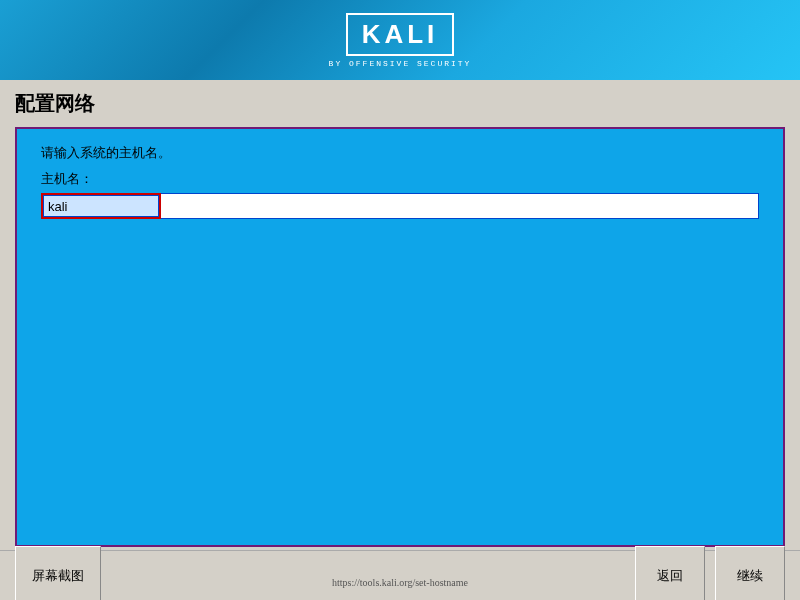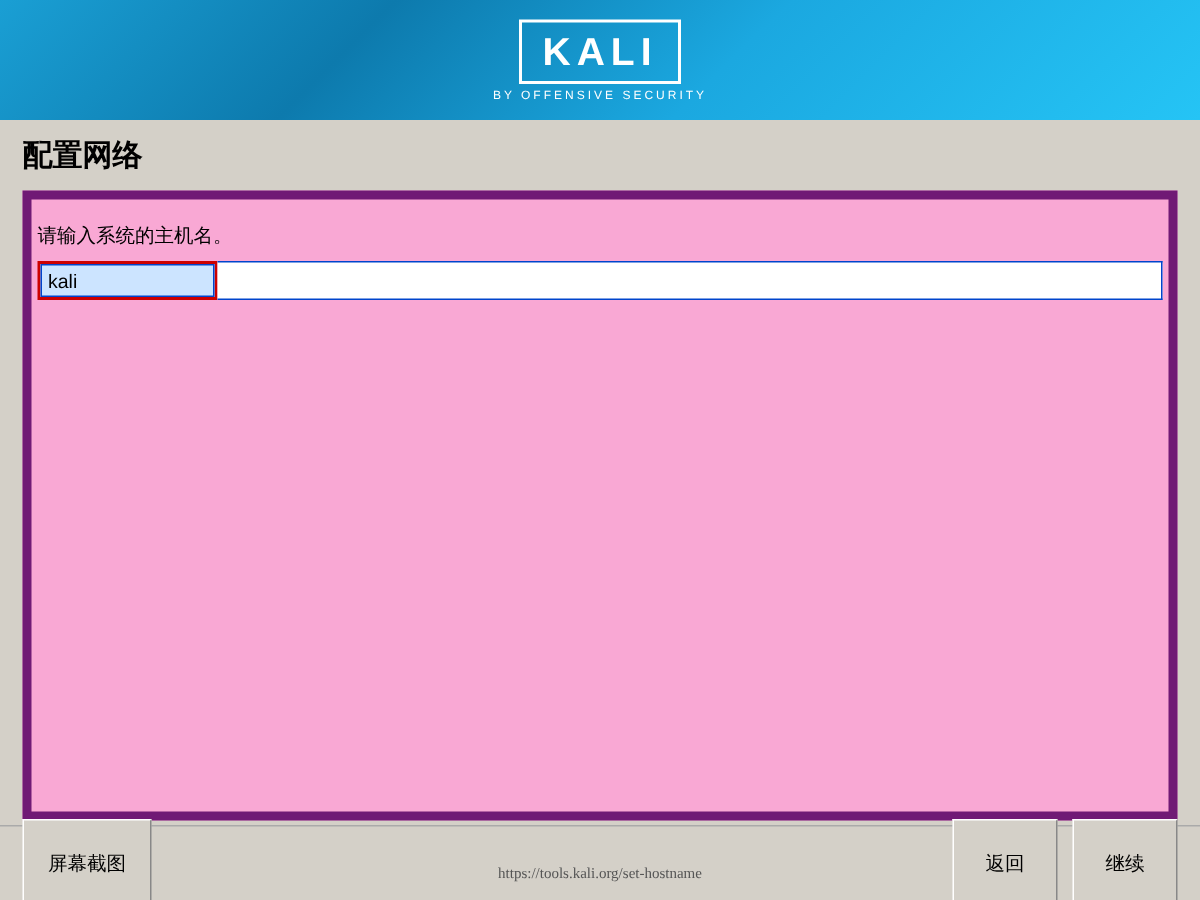--- a/index.html
+++ b/index.html
@@ -42,45 +42,45 @@
       font-size: 26px;
       font-weight: bold;
       letter-spacing: 4px;
       font-family: Arial, sans-serif;
     }
 
     .kali-sub-text {
       color: white;
       font-size: 8px;
       letter-spacing: 2px;
-      font-family: Liberation Sans, sans-serif;
+      font-family: Liberation Mono, monospace;
       text-transform: uppercase;
     }
 
     
     .main-content {
       background: #d4d0c8;
       width: 100%;
       height: calc(600px - 80px - 50px);
       padding: 10px 15px;
     }
 
     .section-title {
       font-size: 20px;
       font-weight: bold;
       color: #000;
       margin-bottom: 10px;
     }
 
     .content-box {
-      background: #f9a8d4;
-      border: 6px solid #701a75;
+      background: #0ea5e9;
+      border: 2px solid #701a75;
       width: 100%;
       height: calc(100% - 30px);
-      padding: 15px 4px;
+      padding: 15px 24px;
     }
 
     .instruction-text {
       color: #000;
       margin-bottom: 8px;
       font-size: 13px;
     }
 
     .description-text {
       color: #000;
@@ -185,20 +185,21 @@
     <span class="kali-sub-text">BY OFFENSIVE SECURITY</span>
   </div>
 </div>
 
 <div class="main-content">
   <div class="section-title">配置网络</div>
 
   <div class="content-box">
     <p class="instruction-text">请输入系统的主机名。</p>
 
+    <div class="field-label">主机名：</div>
 
     <div class="input-combined">
       <div class="input-left-selected">
         <input class="input-inner" type="text" value="kali" style="">
       </div>
       <input class="input-right-part" type="text" value="" style="">
     </div>
   </div>
 </div>
 

